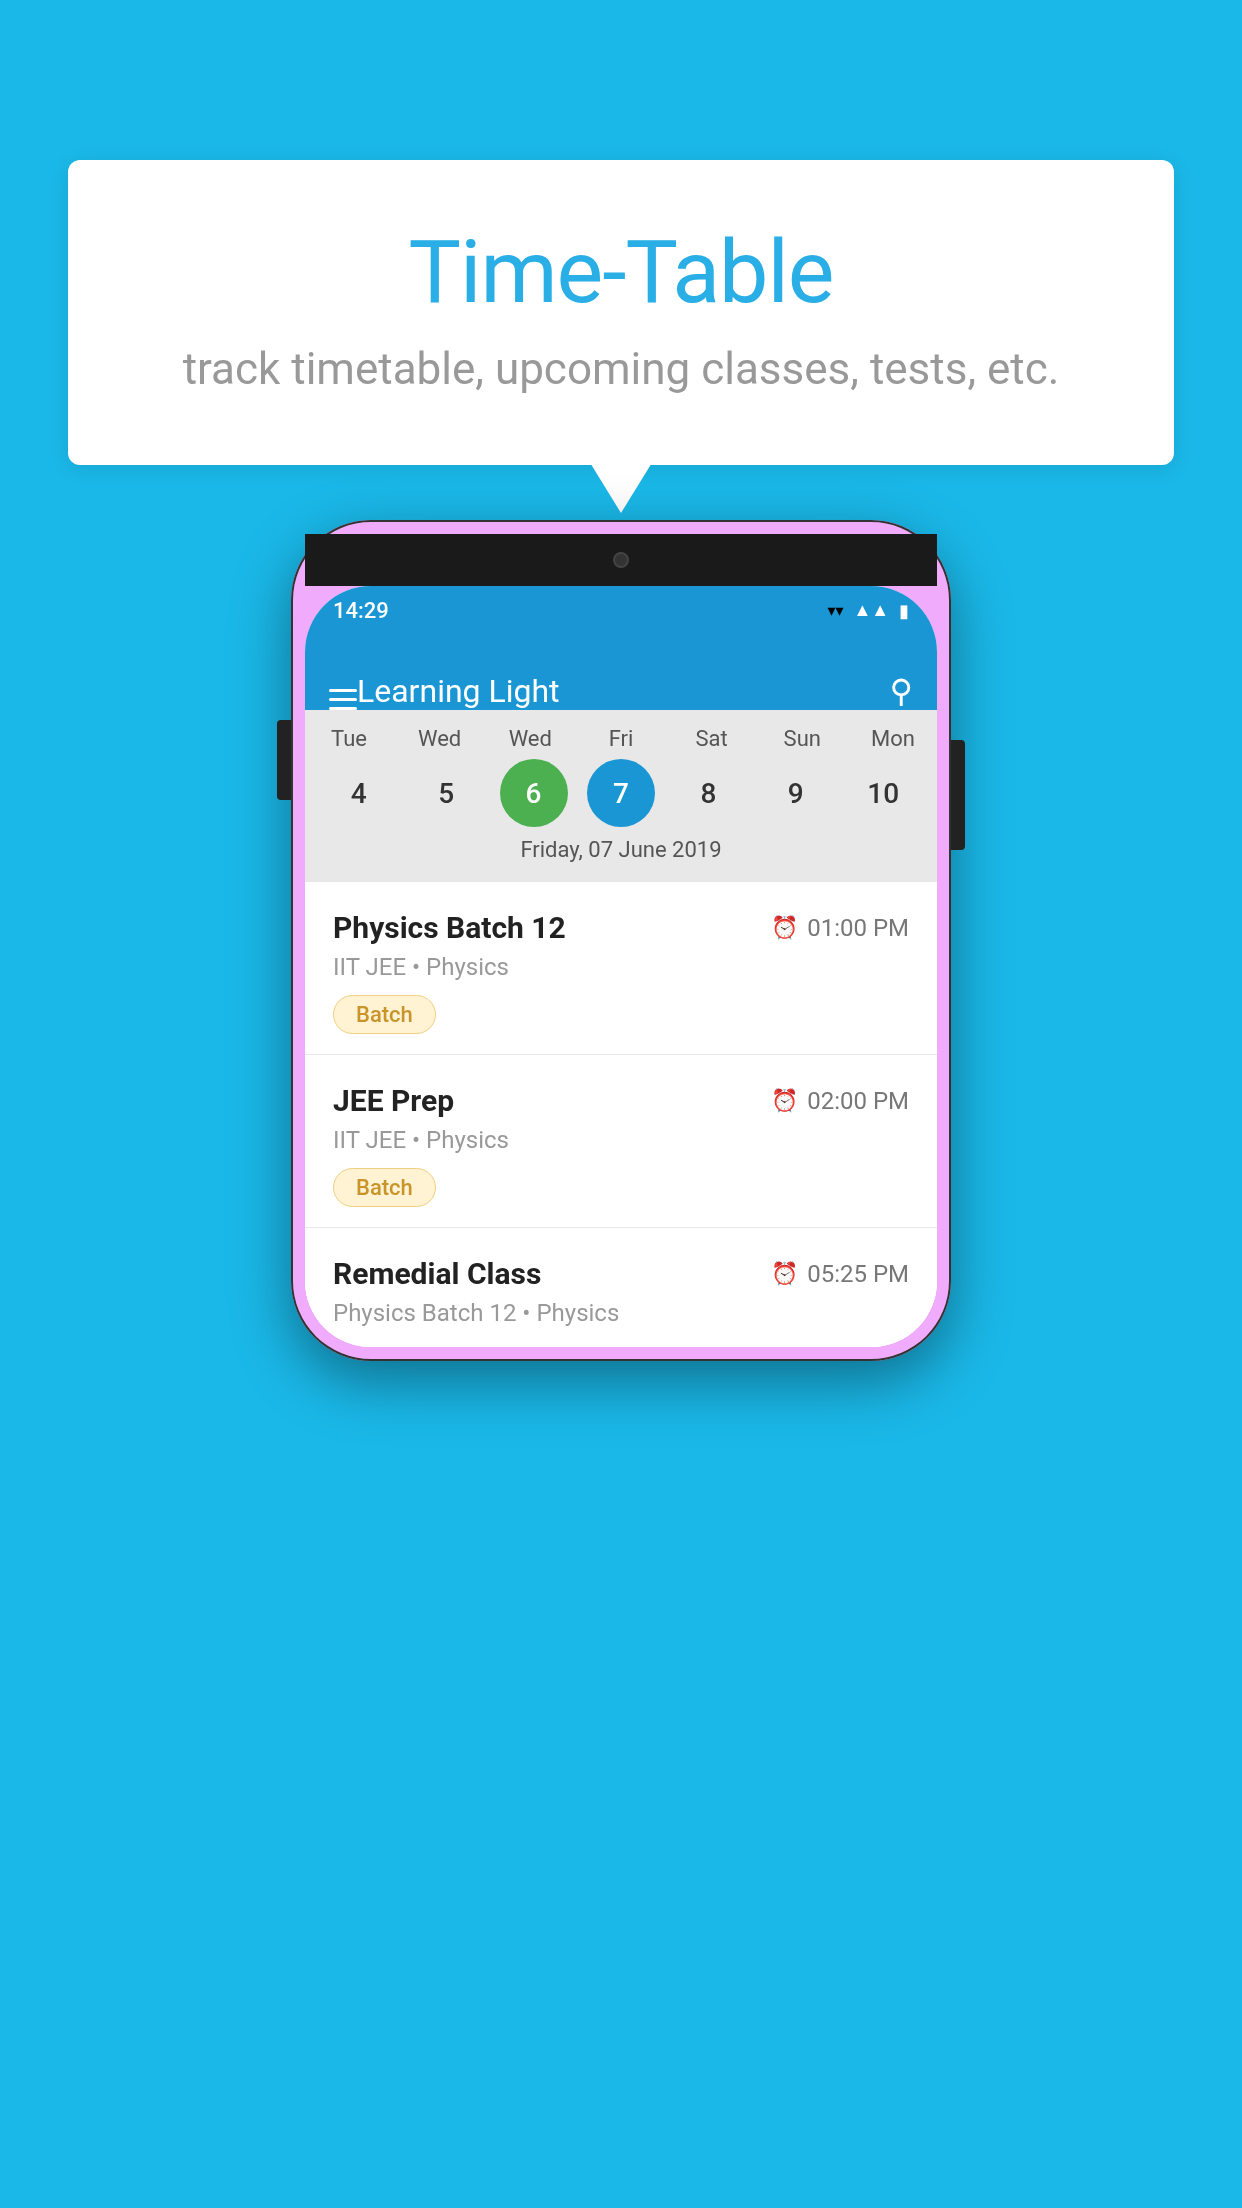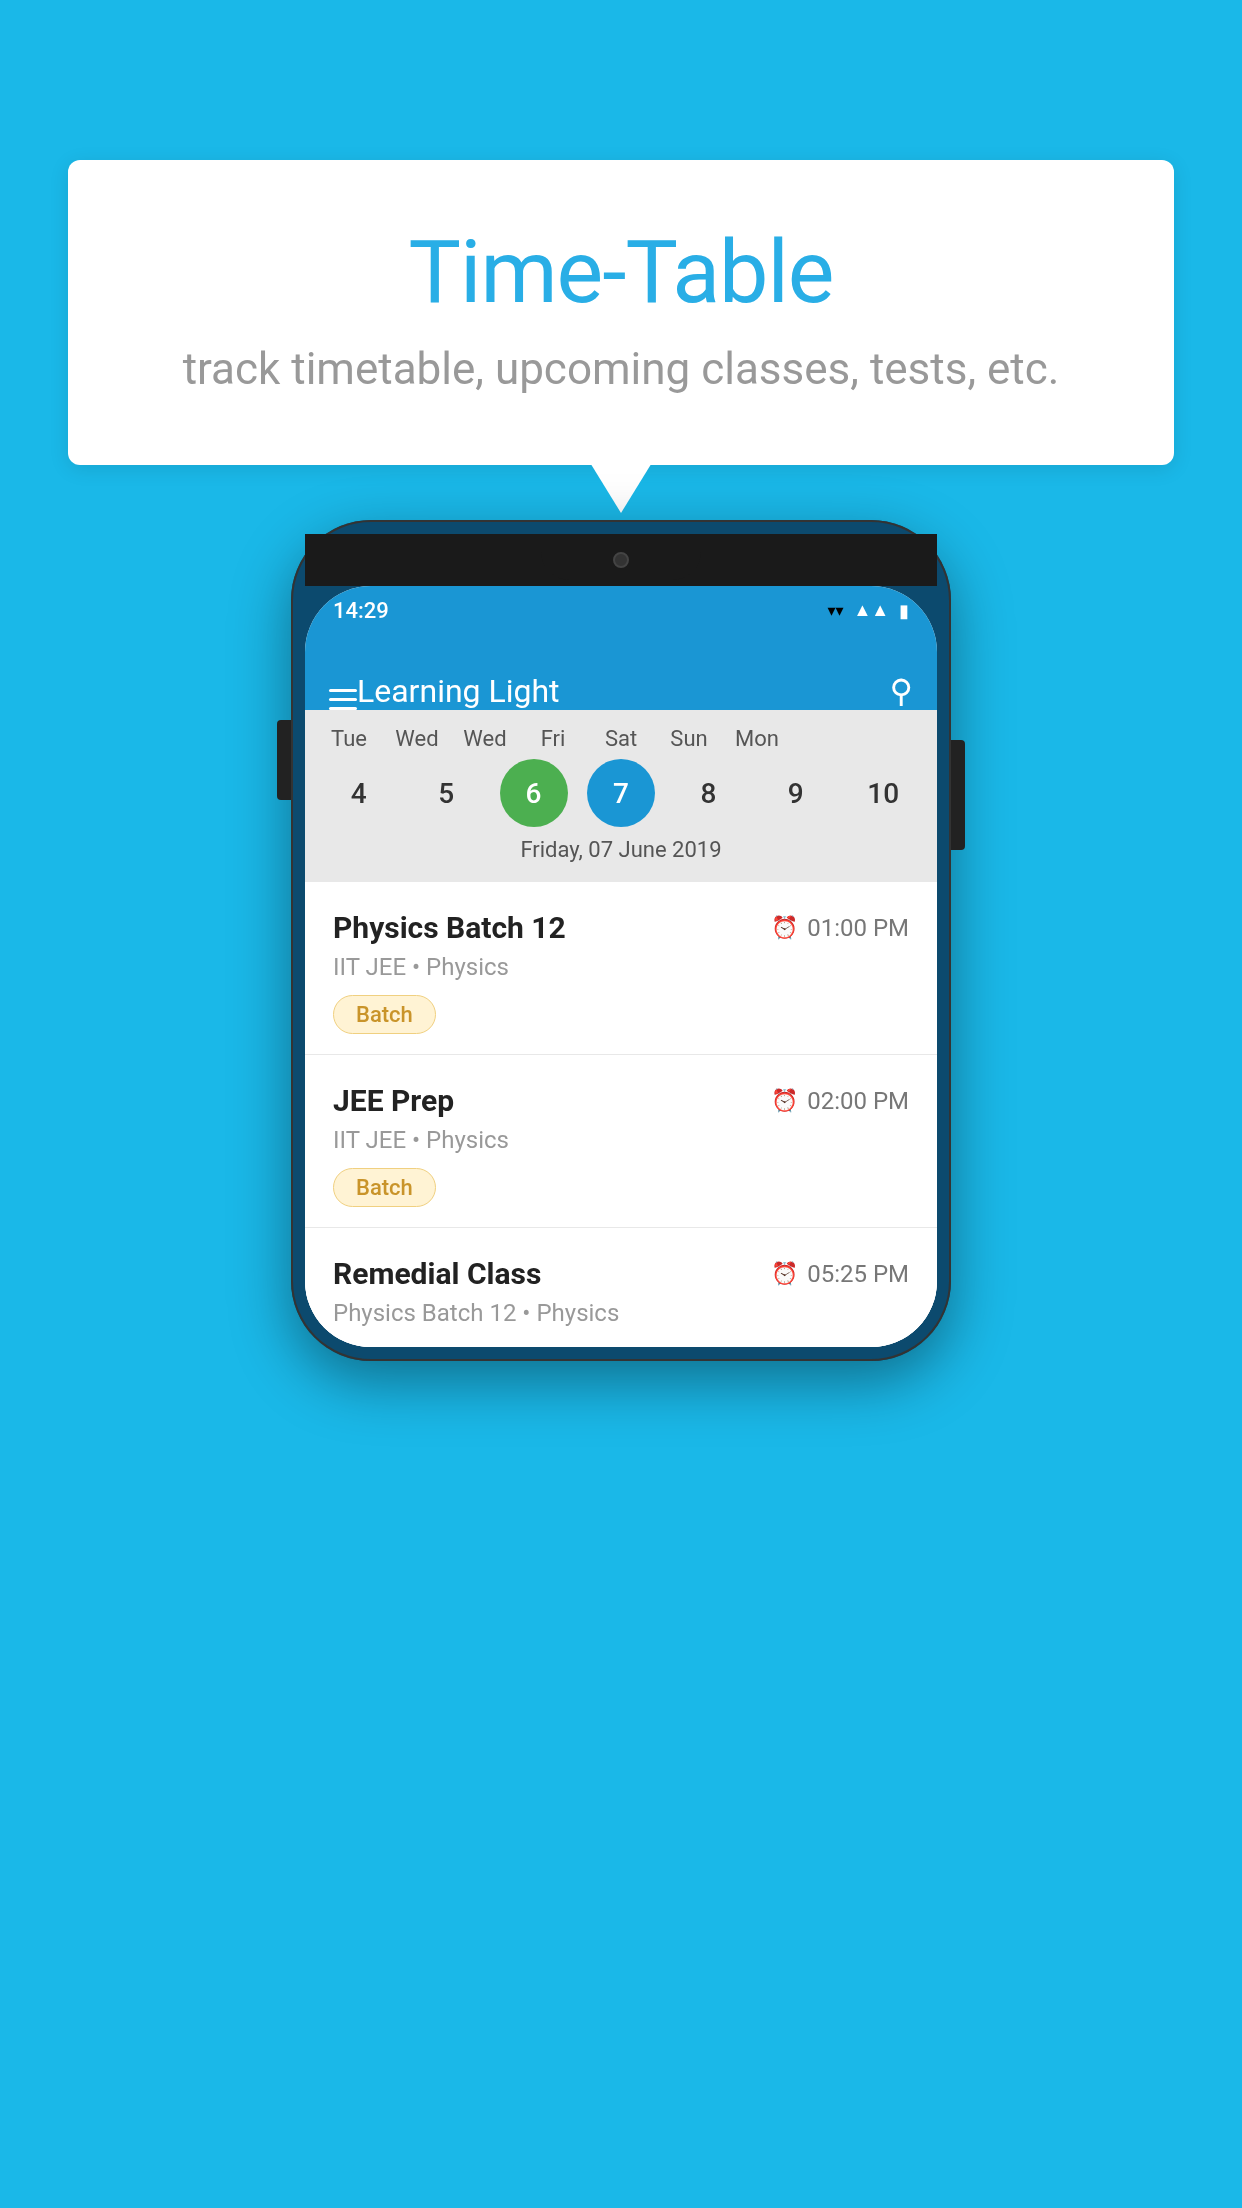--- a/index.html
+++ b/index.html
@@ -64,21 +64,21 @@
     
     .phone-container {
       position: absolute;
       top: 520px;
       left: 50%;
       transform: translateX(-50%);
       width: 660px;
     }
 
     .phone-frame {
-      background: #0c4a6e;
+      background: #f0abfc;
       border-radius: 80px;
       padding: 14px;
       position: relative;
       box-shadow: 0 20px 60px rgba(0,0,0,0.4), inset 0 0 0 2px #333;
     }
 
     
     .phone-frame::before {
       content: '';
       position: absolute;
@@ -199,21 +199,21 @@
     }
 
     
     .calendar-strip {
       background: #e8e8e8;
       padding: 16px 0 10px;
     }
 
     .days-row {
       display: flex;
-      justify-content: flex-start;
+      justify-content: space-between;
       padding: 0 10px;
       margin-bottom: 8px;
     }
 
     .day-label {
       color: #555;
       font-size: 22px;
       text-align: center;
       width: 68px;
     }

